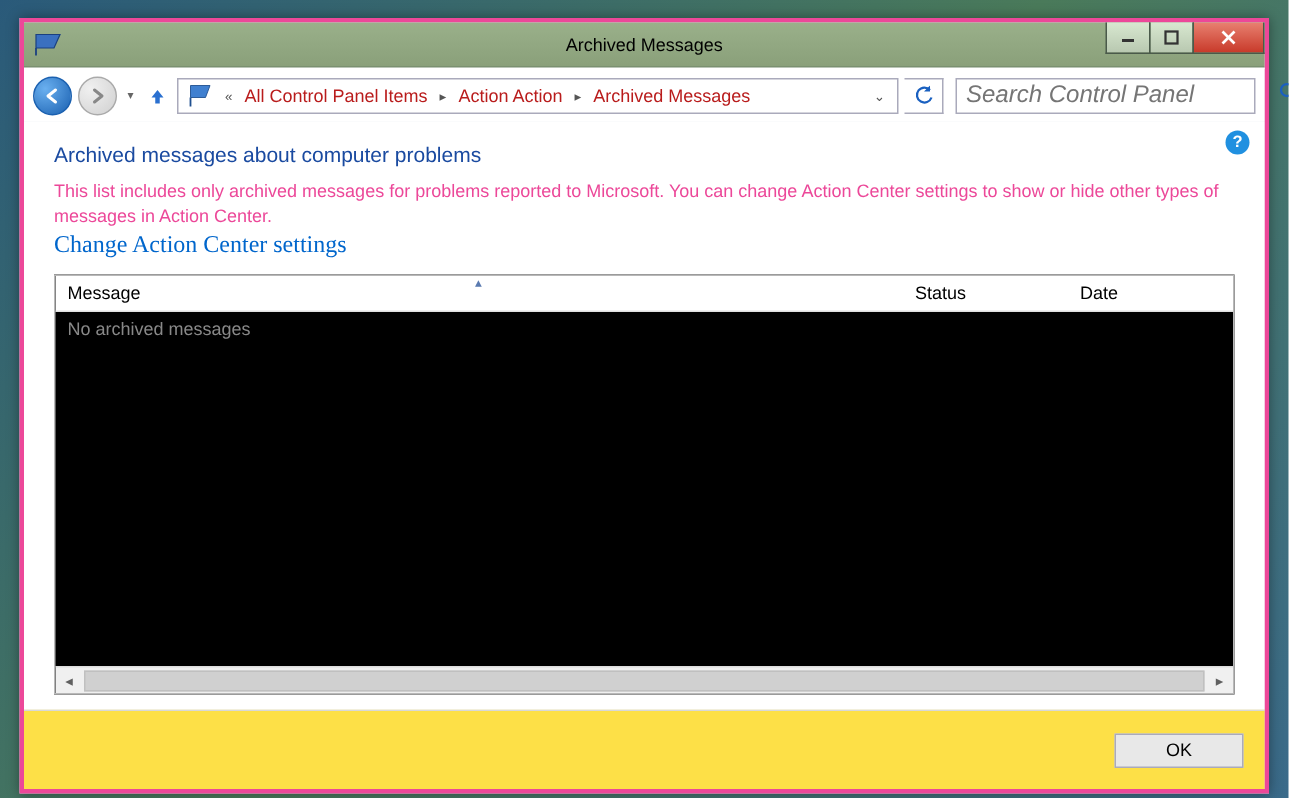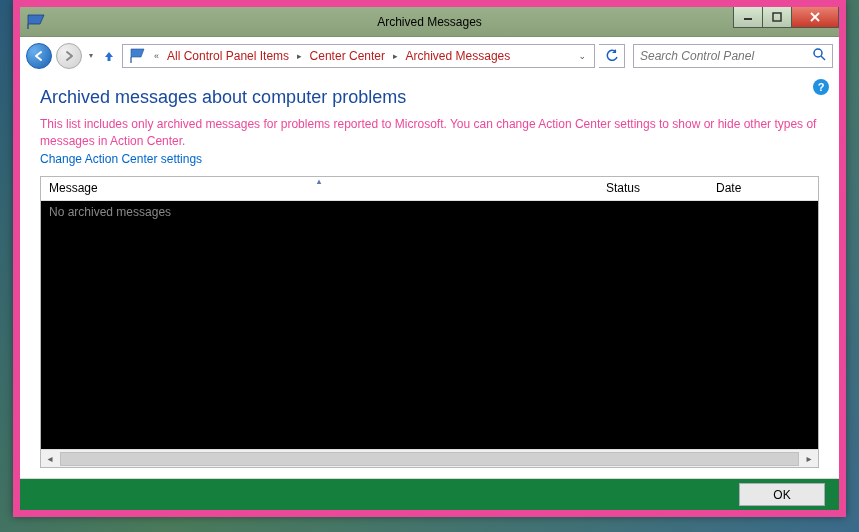--- a/index.html
+++ b/index.html
@@ -1,23 +1,23 @@
 <!DOCTYPE html>
 <html><head>
 <meta charset="utf-8">
 <style>
   * { box-sizing: border-box; margin: 0; padding: 0; font-family: "Segoe UI", Tahoma, sans-serif; }
   body {
     background: linear-gradient(135deg, #2a5a7a 0%, #4a7a5a 50%, #3a6a8a 100%);
     width: 859px; height: 532px; overflow: hidden; position: relative;
   }
   .window {
-    position: absolute; left: 13px; top: 0; width: 833px; height: 517px;
+    position: absolute; left: 13px; top: 12px; width: 833px; height: 517px;
     background: #e8eef1;
-    border: 7px solid #ec4899;
+    border: 3px solid #ec4899;
     box-shadow: 0 0 8px rgba(0,0,0,0.4);
     display: flex; flex-direction: column;
   }
   .titlebar {
     height: 30px; background: linear-gradient(#9ab08a, #8aa07a);
     border-bottom: 1px solid #7a9070;
     display: flex; align-items: center; position: relative;
   }
   .titlebar-icon { width: 20px; height: 20px; margin-left: 6px; }
   .titlebar-title { position: absolute; left: 0; right: 0; text-align: center; color: #000; font-size: 12px; pointer-events: none;}
@@ -36,41 +36,41 @@
   .navbtn.fwd { background: radial-gradient(circle at 30% 30%, #f0f0f0, #d0d0d0); border-color:#aaa;}
   .navdrop { width:10px; display:flex; align-items:center; justify-content:center; color:#666; font-size:8px;}
   .uparrow { width:18px; height:22px; display:flex; align-items:center; justify-content:center; color:#1a60c0;}
   .address { flex:1; height:24px; border:1px solid #aab; background:#fff; display:flex; align-items:center; padding:0 2px; position:relative;}
   .address .flag { width:18px; height:18px; margin:0 3px; }
   .crumb { font-size:12px; color:#b91c1c; padding:0 3px; display:flex; align-items:center; height:100%;}
   .crumb.sep { color:#555; font-size:9px; padding:0 5px;}
   .addr-arrow { margin-left:auto; font-size:9px; color:#555; padding:0 6px;}
   .refresh { width:26px; height:24px; border:1px solid #aab; border-left:none; background:#fff; display:flex; align-items:center; justify-content:center; color:#1a60c0;}
   .search { width:200px; height:24px; border:1px solid #aab; background:#fff; margin-left:4px; display:flex; align-items:center; padding:0 6px;}
-  .search input { border:none; outline:none; flex:1; font-size:12px; color:#888; font-style:italic; background:transparent;}
+  .search input { border:none; outline:none; flex:1; font-size:16px; color:#888; font-style:italic; background:transparent;}
   .search-icon { color:#1a60c0; }
   .content {
     flex:1; background:#fff; margin:0; padding:14px 20px 10px 20px; display:flex; flex-direction:column; overflow:hidden; position:relative;
   }
   .help { position:absolute; right:10px; top:6px; width:16px; height:16px; border-radius:50%; background:#2090e0; color:#fff; font-size:11px; font-weight:bold; display:flex; align-items:center; justify-content:center;}
-  .heading { color:#1a4aa0; font-size:18px; font-weight:400; margin-bottom:8px;}
+  .heading { color:#1a4aa0; font-size:14px; font-weight:400; margin-bottom:8px;}
   .desc { font-size:12px; color:#ec4899; line-height:1.4; margin-bottom:2px;}
-  .link { color:#0066cc; font-size:12px; cursor:pointer; margin-bottom:10px; display:inline-block;}
+  .link { color:#0066cc; font-size:16px; cursor:pointer; margin-bottom:10px; display:inline-block;font-family:Liberation Serif, serif;}
   .listbox { flex:1; border:1px solid #b8b8b8; background:#000000; display:flex; flex-direction:column; overflow:hidden;}
   .listhead { height:24px; background:#fff; border-bottom:1px solid #e0e0e0; display:flex; align-items:center;}
   .col { font-size:12px; color:#000; padding:0 8px; height:100%; display:flex; align-items:center; border-right:1px solid transparent;}
   .col.msg { flex:1; position:relative;}
   .col.date { width:110px;}
   .col.status { width:110px;}
   .sort-caret { position:absolute; left:50%; top:-1px; transform:translateX(-50%); color:#5a7ab0; font-size:9px;}
   .listbody { flex:1; padding:4px 8px; font-size:12px; color:#888;}
   .hscroll { height:18px; background:#f0f0f0; border-top:1px solid #ddd; display:flex; align-items:center; justify-content:space-between;}
   .scrollbtn { width:18px; height:16px; display:flex; align-items:center; justify-content:center; color:#606060; font-size:10px;}
   .scrolltrack { flex:1; height:14px; background:#d0d0d0; margin:0 1px; border:1px solid #c0c0c0;}
-  .footer { height:32px; background:#15803d; border-top:1px solid #d8d8d8; display:flex; align-items:center; justify-content:flex-end; padding:13px 14px;}
+  .footer { height:53px; background:#fde047; border-top:1px solid #d8d8d8; display:flex; align-items:center; justify-content:flex-end; padding:13px 14px;}
   .okbtn { width:86px; height:23px; background:#e8e8e8; border:1px solid #aab; font-size:12px; cursor:default;}
 </style>
 </head>
 <body>
 
 <div class="window">
 
   <div class="titlebar">
     <span class="titlebar-icon">
       <svg viewBox="0 0 20 20">
@@ -119,21 +119,21 @@
     <div class="address">
       <span class="flag">
         <svg viewBox="0 0 18 18">
             <path d="M3 2 L3 10 L13 10 L16 2 Z" fill="#4080d0" stroke="#205090" stroke-width="0.6"></path>
             <line x1="3" y1="10" x2="3" y2="16" stroke="#205090" stroke-width="1.2"></line>
           </svg>
       </span>
       <span class="crumb sep">«</span>
       <span class="crumb">All Control Panel Items</span>
       <span class="crumb sep">▸</span>
-      <span class="crumb">Center Center</span>
+      <span class="crumb">Action Action</span>
       <span class="crumb sep">▸</span>
       <span class="crumb">Archived Messages</span>
       <span class="addr-arrow">⌄</span>
     </div>
     <div class="refresh">
       <svg width="14" height="14">
           <path d="M11 3 A5 5 0 1 0 12 8" fill="none" stroke="#1a60c0" stroke-width="1.5"></path>
           <path d="M11 0 L11 4 L7 4 Z" fill="#1a60c0"></path>
         </svg>
     </div>

